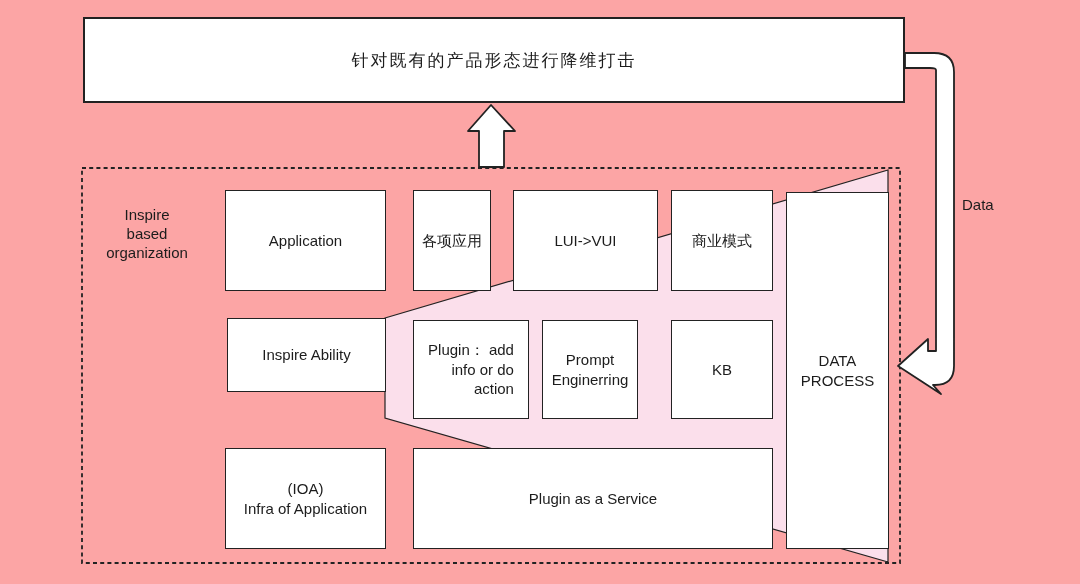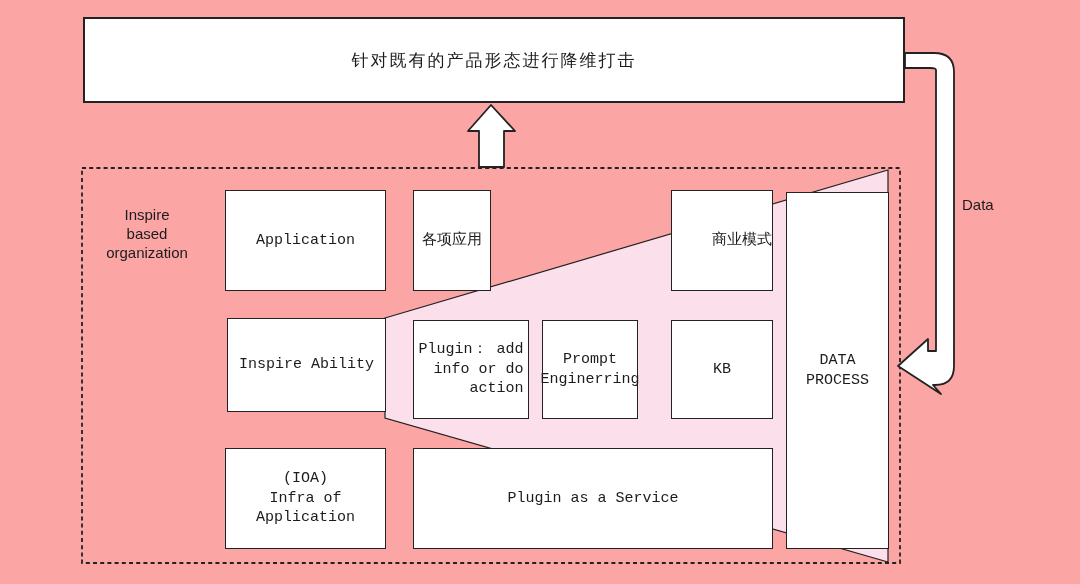--- a/index.html
+++ b/index.html
@@ -6,21 +6,21 @@
   #stage{
     position:relative;width:1080px;height:584px;background:#fca5a5;overflow:hidden;
     font-family:"Liberation Sans","DejaVu Sans",sans-serif;color:#1c1c1c;
   }
   #shape-layer{position:absolute;left:0;top:0;width:1080px;height:584px;z-index:1;}
   .node{
     position:absolute;box-sizing:border-box;background:#ffffff;border:1.6px solid #222222;
     display:flex;align-items:center;justify-content:center;text-align:center;
     font-size:15px;line-height:1.3;z-index:2;
   }
-  .node .lbl{white-space:pre-line;font-family:Liberation Mono, monospace;}
+  .node .lbl{white-space:pre-line;}
   #banner{
     position:absolute;left:83px;top:17px;width:822px;height:86px;box-sizing:border-box;
     background:#ffffff;border:2px solid #222222;display:flex;align-items:center;justify-content:center;
     font-size:17px;letter-spacing:2px;z-index:2;
   }
   .float-label{
     position:absolute;z-index:2;font-size:15px;line-height:1.25;text-align:center;white-space:pre-line;
   }
   #org-label{left:88px;top:206px;width:118px;}
   #data-label{left:962px;top:196px;width:60px;text-align:left;}
@@ -50,25 +50,28 @@
 organization</div>
 
   <div id="data-label" class="float-label">Data</div>
 
   <div class="node" style="left:225px;top:190px;width:161px;height:101px;">
     <span class="lbl">Application</span>
   </div>
   <div class="node" style="left:413px;top:190px;width:78px;height:101px;">
     <span class="lbl">各项应用</span>
   </div>
-  <div class="node" style="left:671px;top:190px;width:102px;height:101px;justify-content:flex-end;">
+  <div class="node" style="left:513px;top:190px;width:145px;height:101px;">
+    <span class="lbl">LUI-&gt;VUI</span>
+  </div>
+  <div class="node" style="left:671px;top:190px;width:102px;height:101px;">
     <span class="lbl">商业模式</span>
   </div>
 
-  <div class="node" style="left:227px;top:318px;width:159px;height:94px;">
+  <div class="node" style="left:227px;top:318px;width:159px;height:74px;">
     <span class="lbl">Inspire Ability</span>
   </div>
   <div class="node" style="left:413px;top:320px;width:116px;height:99px;text-align:right;">
     <span class="lbl">Plugin： add
 info or do
 action</span>
   </div>
   <div class="node" style="left:542px;top:320px;width:96px;height:99px;">
     <span class="lbl">Prompt
 Enginerring</span>

